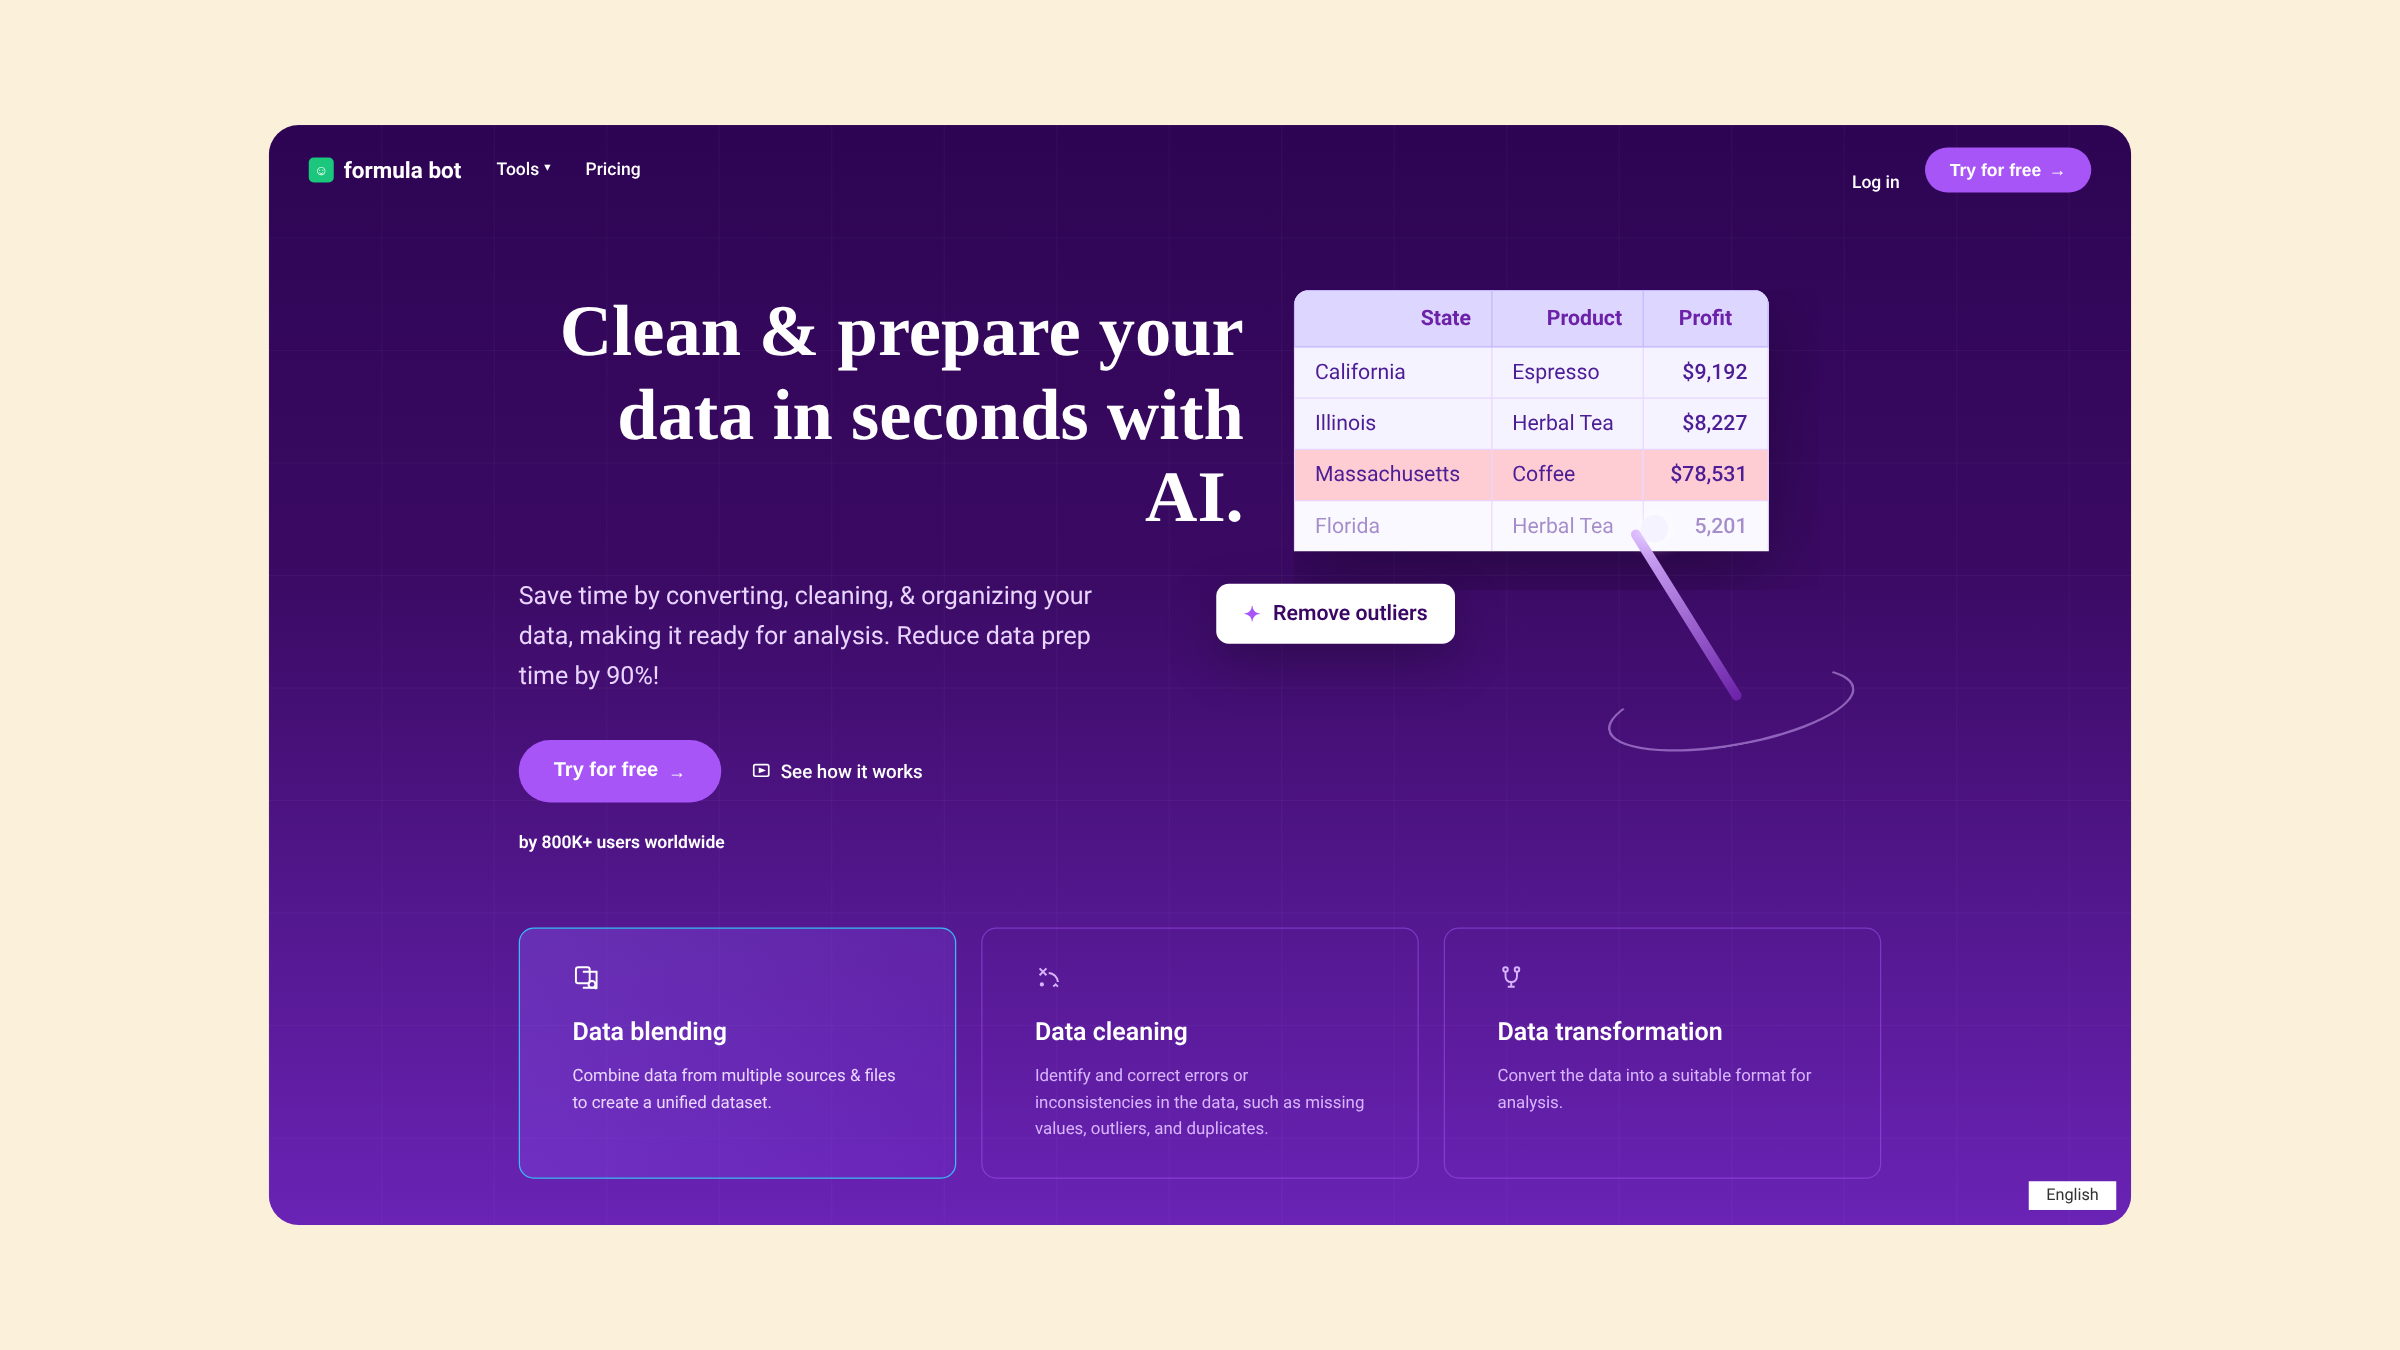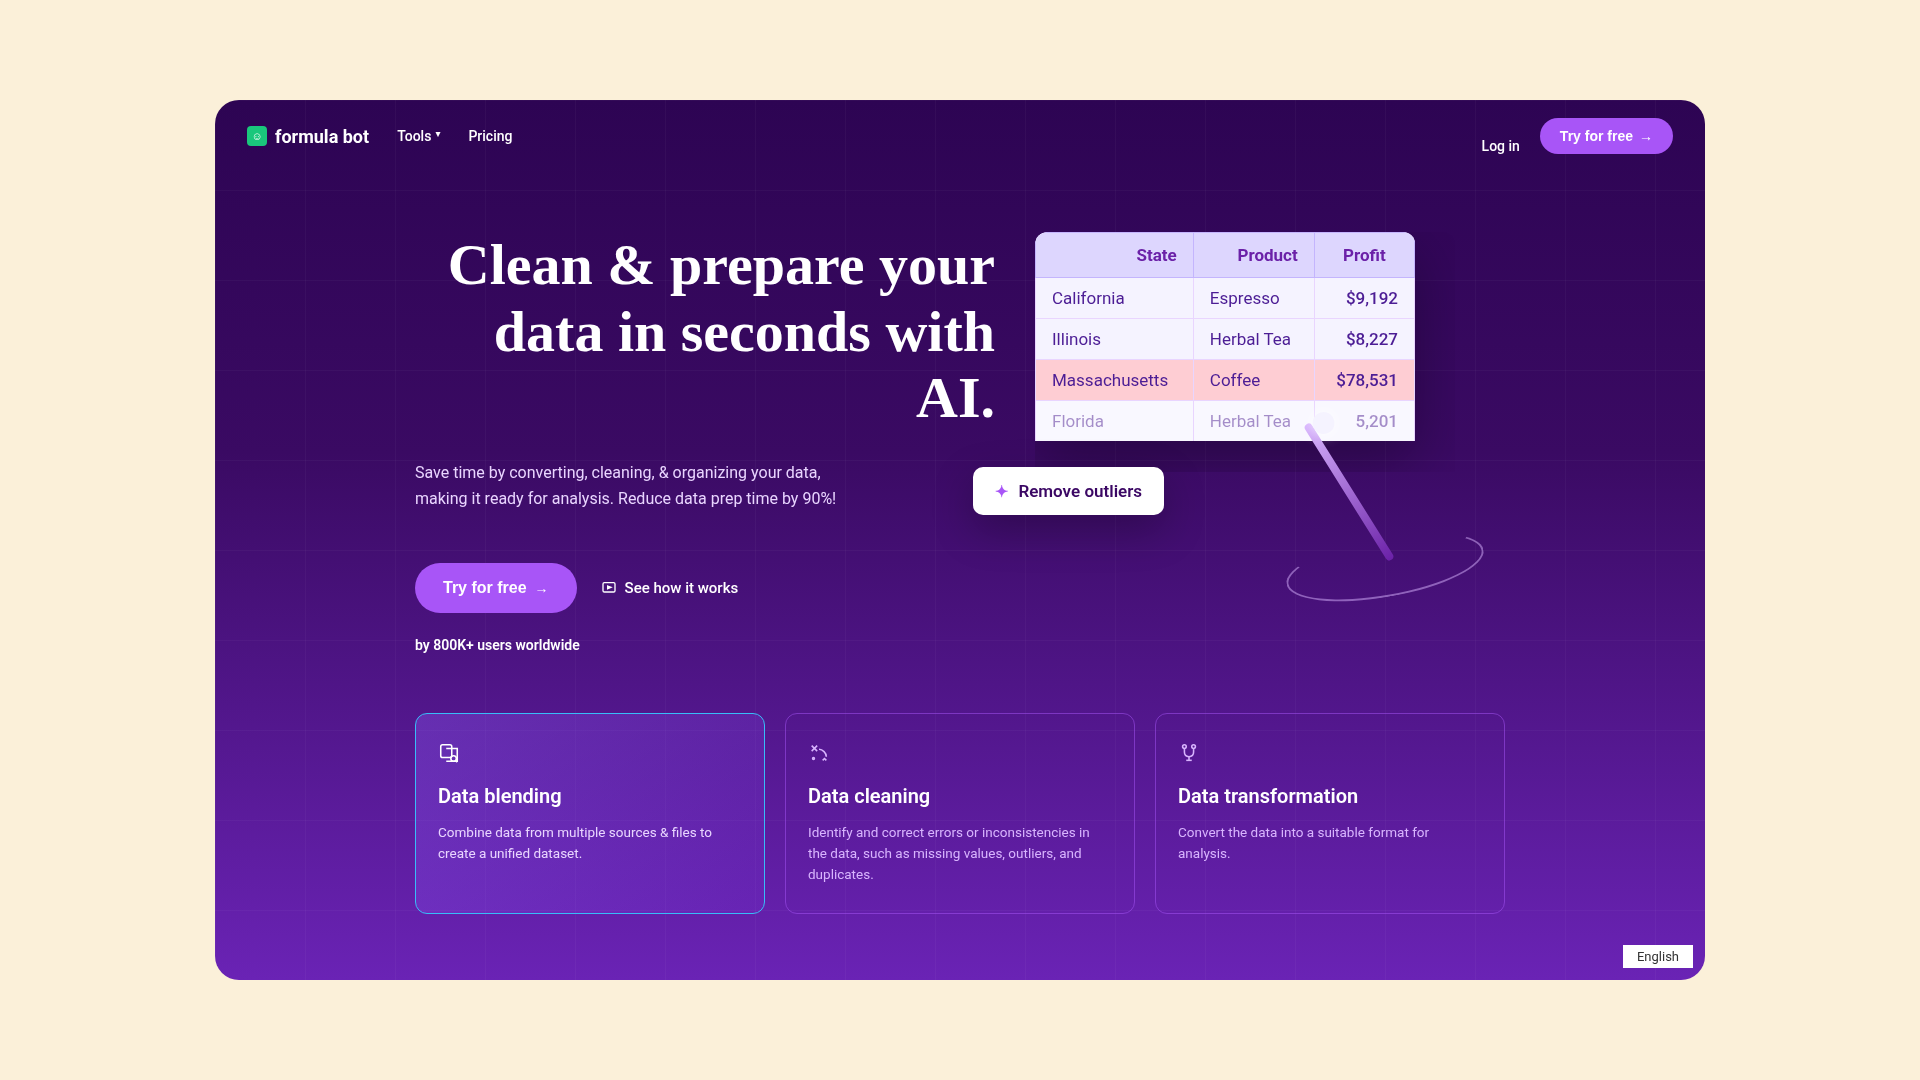--- a/index.html
+++ b/index.html
@@ -96,23 +96,23 @@
     font-family: Georgia, 'Times New Roman', serif;
     font-size: 58px;
     font-weight: 700;
     color: #fff;
     line-height: 1.15;
     margin-bottom: 28px;
     text-align: right;
   }
   .hero-sub {
     color: #e9d5ff;
-    font-size: 16px;
+    font-size: 20px;
     line-height: 1.6;
-    margin-bottom: 52px;
+    margin-bottom: 36px;
     max-width: 460px;
   }
   .hero-actions {
     display: flex;
     align-items: center;
     gap: 24px;
     margin-bottom: 24px;
   }
   .btn-hero {
     background: #a855f7;
@@ -246,21 +246,21 @@
   }
   .cards {
     display: flex;
     gap: 20px;
     padding: 60px 200px 0 200px;
   }
   .feature-card {
     flex: 1;
     border: 1px solid rgba(168,85,247,0.5);
     border-radius: 12px;
-    padding: 28px 22px;
+    padding: 28px 42px;
     position: relative;
   }
   .feature-card.active {
     border: 1.5px solid #38bdf8;
     background: linear-gradient(135deg, rgba(139,92,246,0.35), rgba(124,58,237,0.15));
   }
   .card-icon {
     color: #d8b4fe;
     margin-bottom: 16px;
   }

